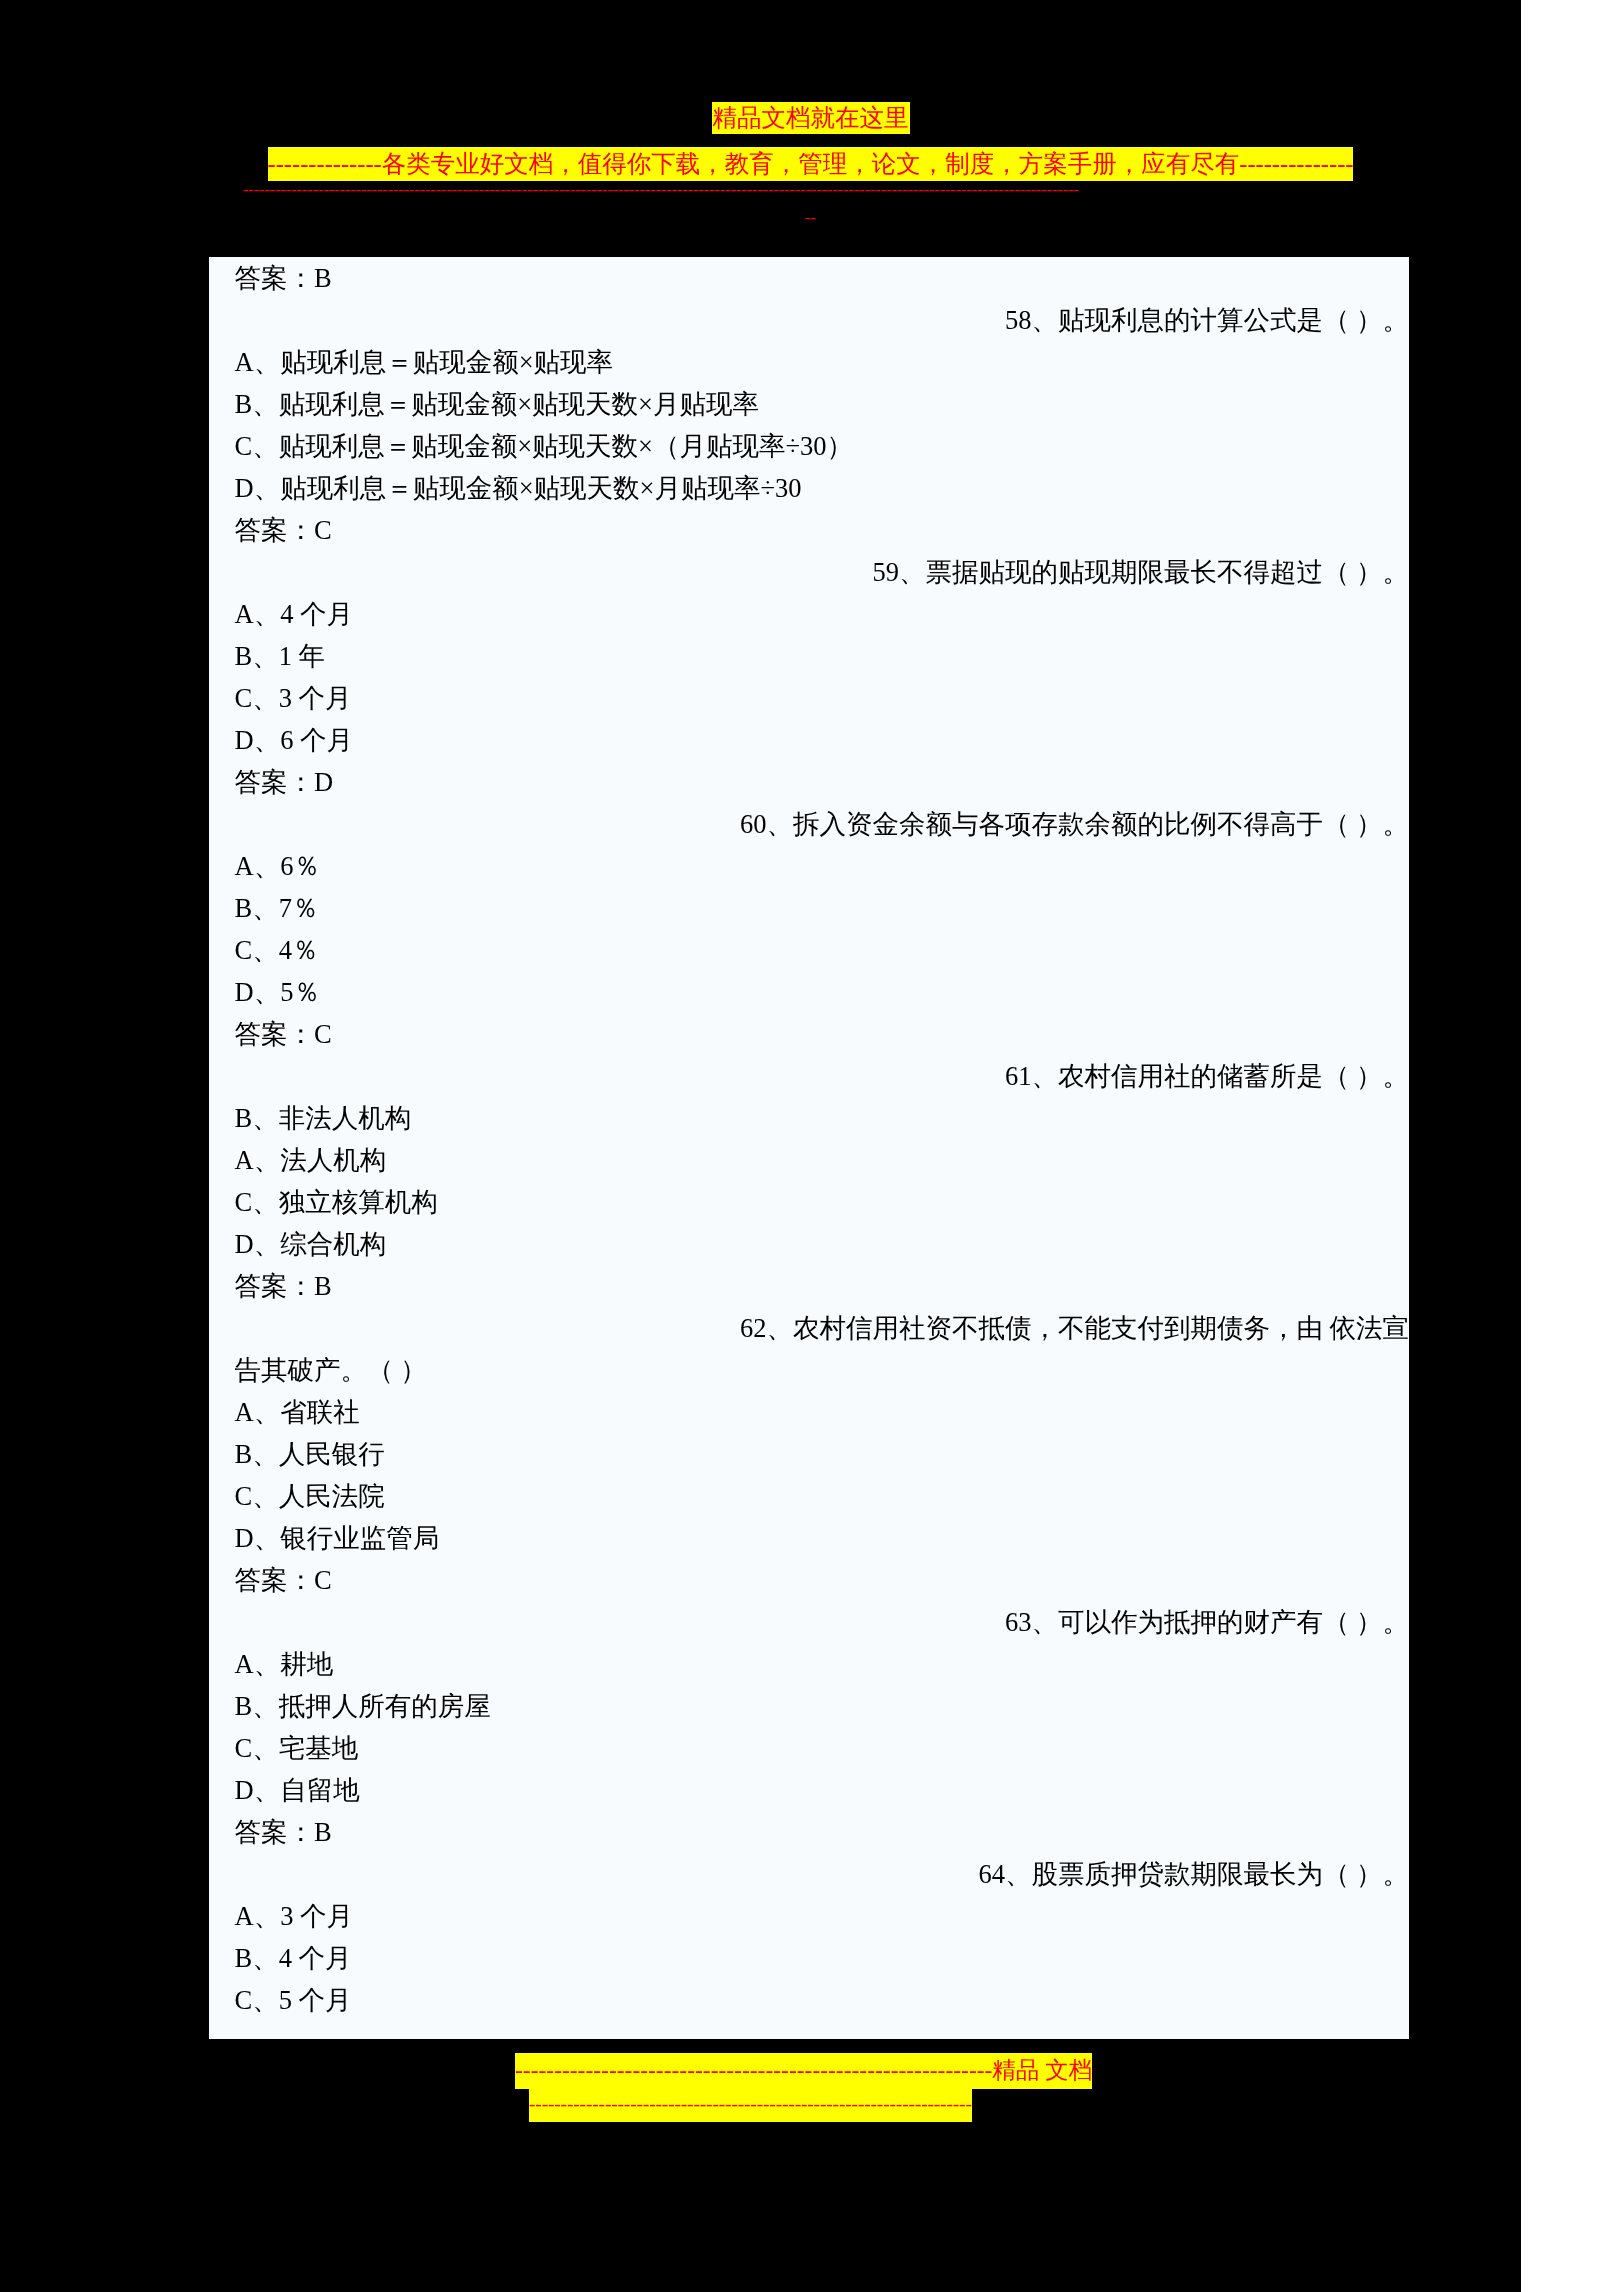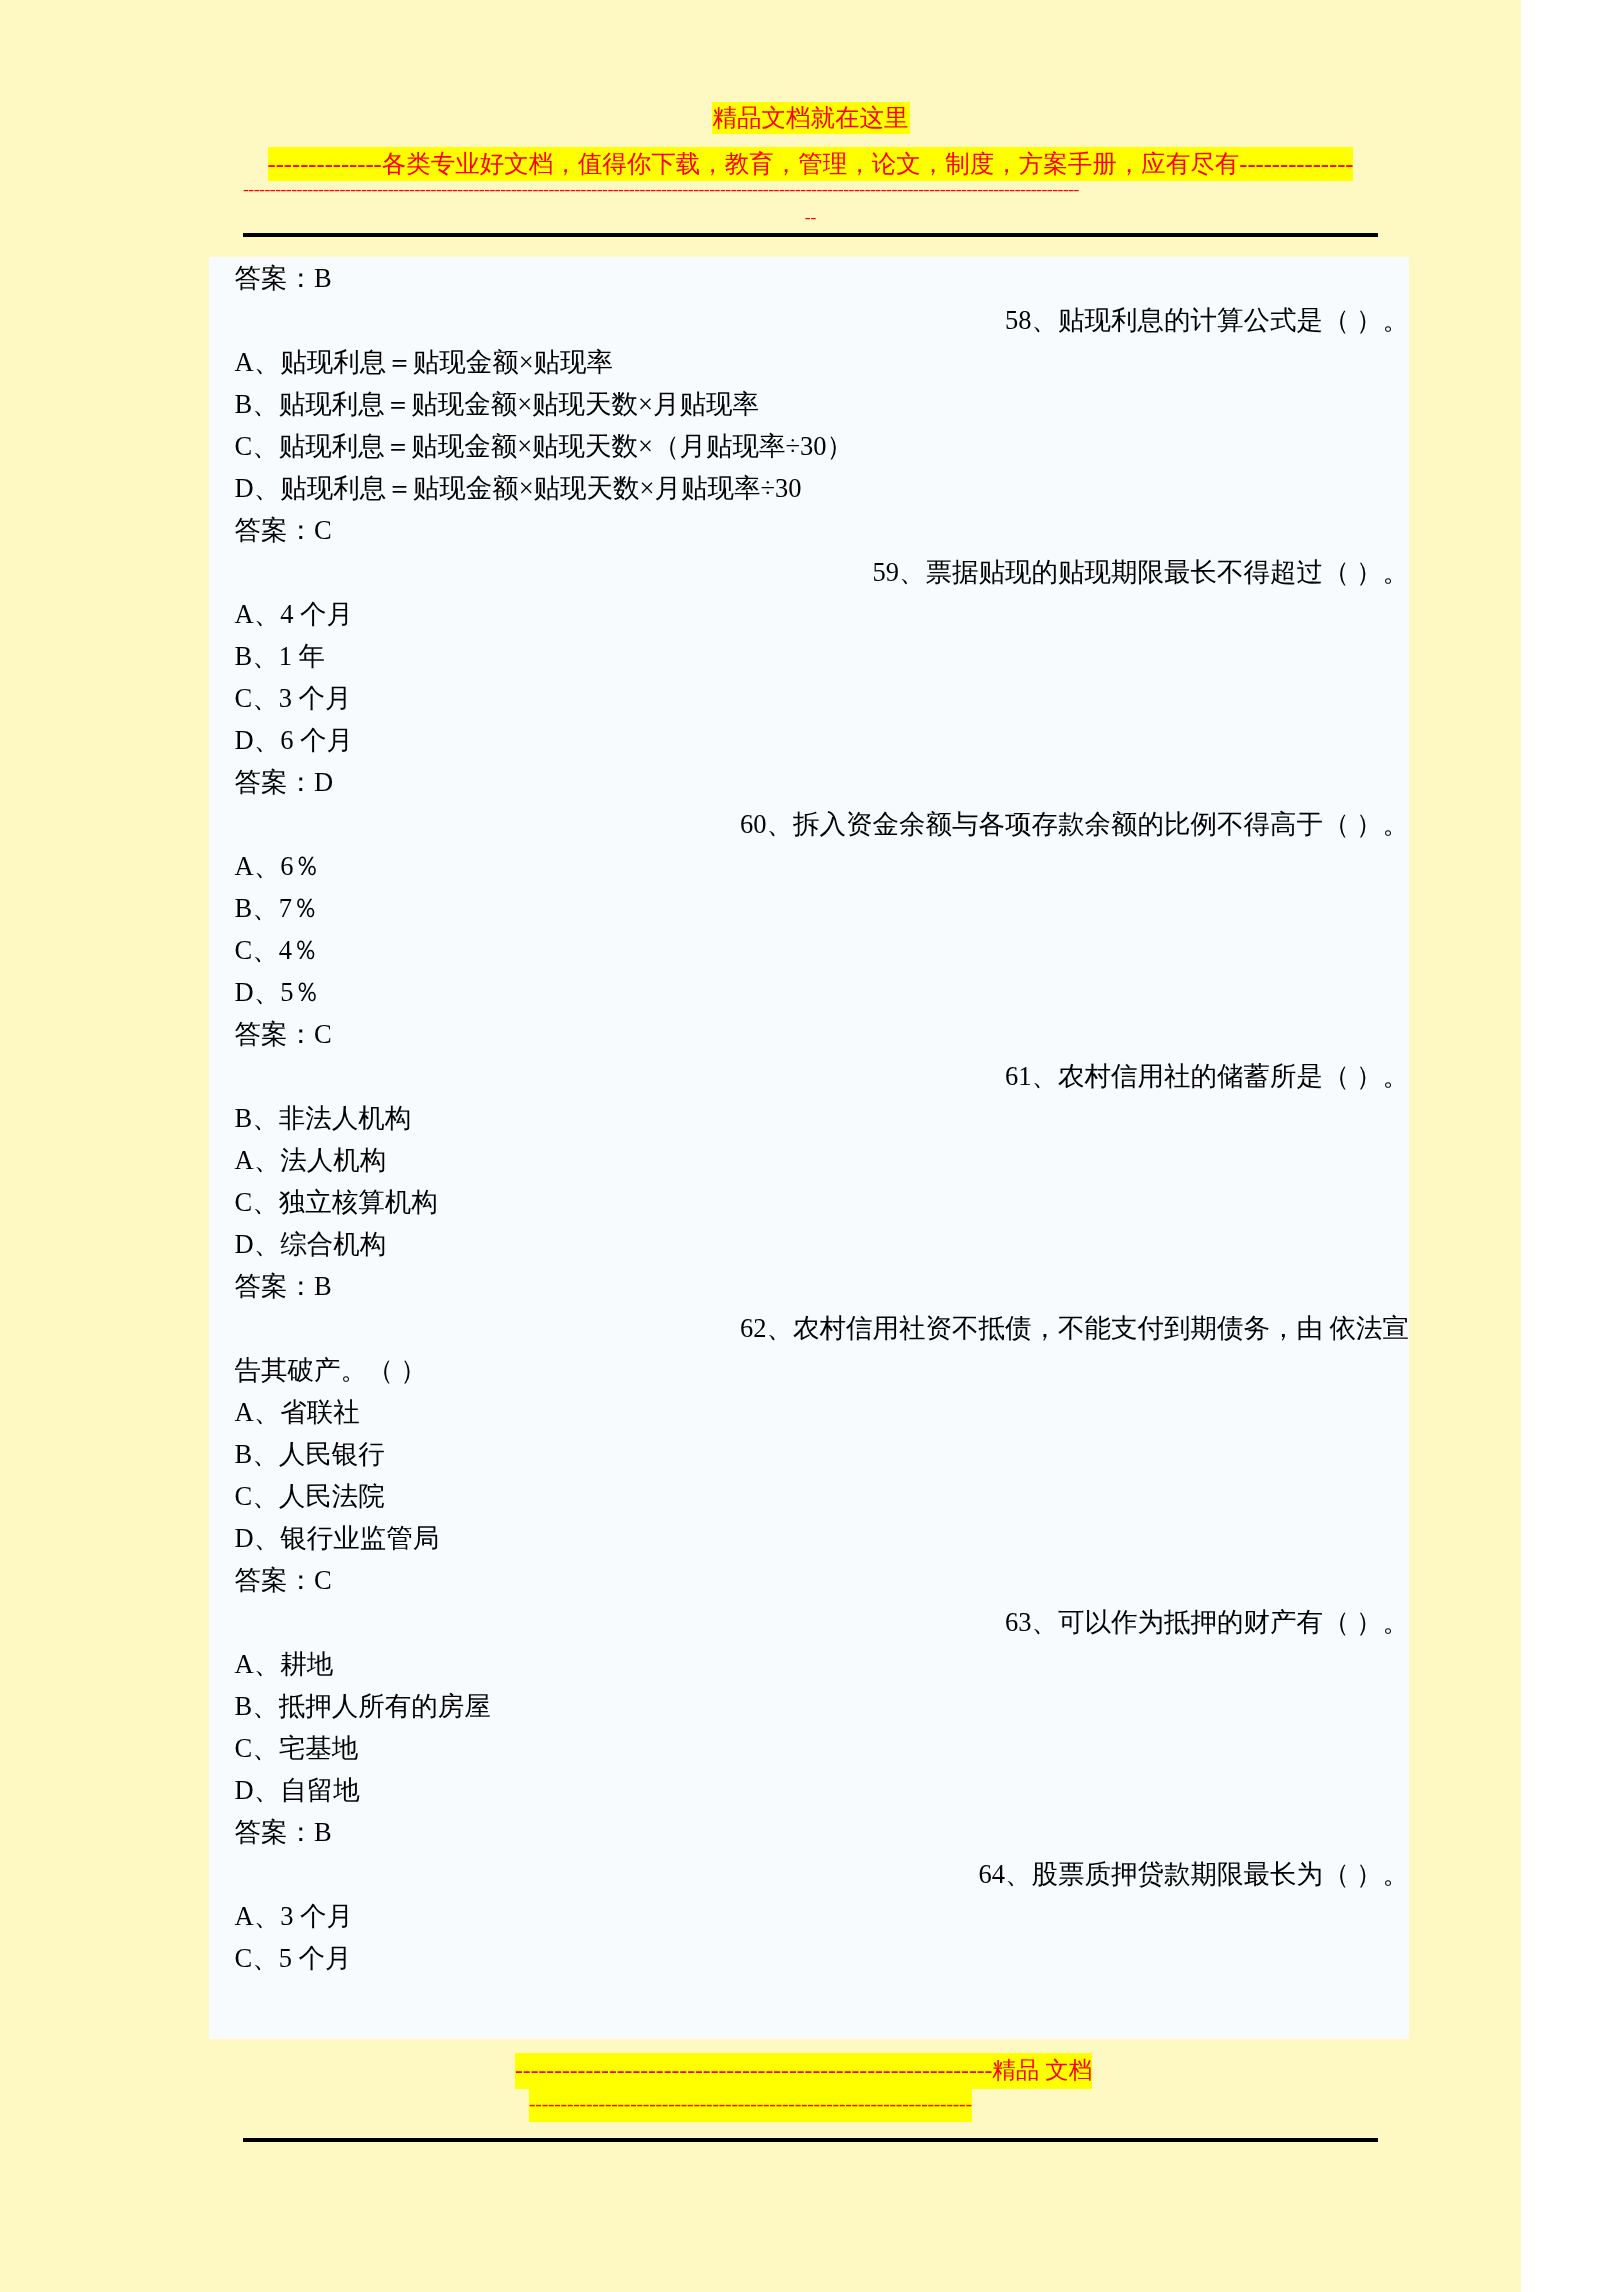--- a/index.html
+++ b/index.html
@@ -16,21 +16,21 @@
     overflow: hidden;
   }
 
   
   .page {
     position: absolute;
     left: 0;
     top: 0;
     width: 1521px;
     height: 2293px;
-    background: #fef9c3;
+    background: #000000;
   }
 
   
   .hdr {
     position: absolute;
     left: 0;
     top: 0;
     width: 1621px;
   }
   .hdr-line1 {
@@ -217,20 +217,21 @@
       <div class="line opt">D、银行业监管局</div>
       <div class="line ans">答案：C</div>
       <div class="line qst">63、可以作为抵押的财产有（ ）。</div>
       <div class="line opt">A、耕地</div>
       <div class="line opt">B、抵押人所有的房屋</div>
       <div class="line opt">C、宅基地</div>
       <div class="line opt">D、自留地</div>
       <div class="line ans">答案：B</div>
       <div class="line qst">64、股票质押贷款期限最长为（ ）。</div>
       <div class="line opt">A、3 个月</div>
+      <div class="line opt">B、4 个月</div>
       <div class="line opt">C、5 个月</div>
     </div>
 
   <div class="ftr">
     <div class="ftr-row1">
       <span class="hl">-------------------------------------------------------------精品  文档</span>
     </div>
     <div class="ftr-row2">
       <span class="hl">----------------------------------------------------------------------</span>
     </div>

